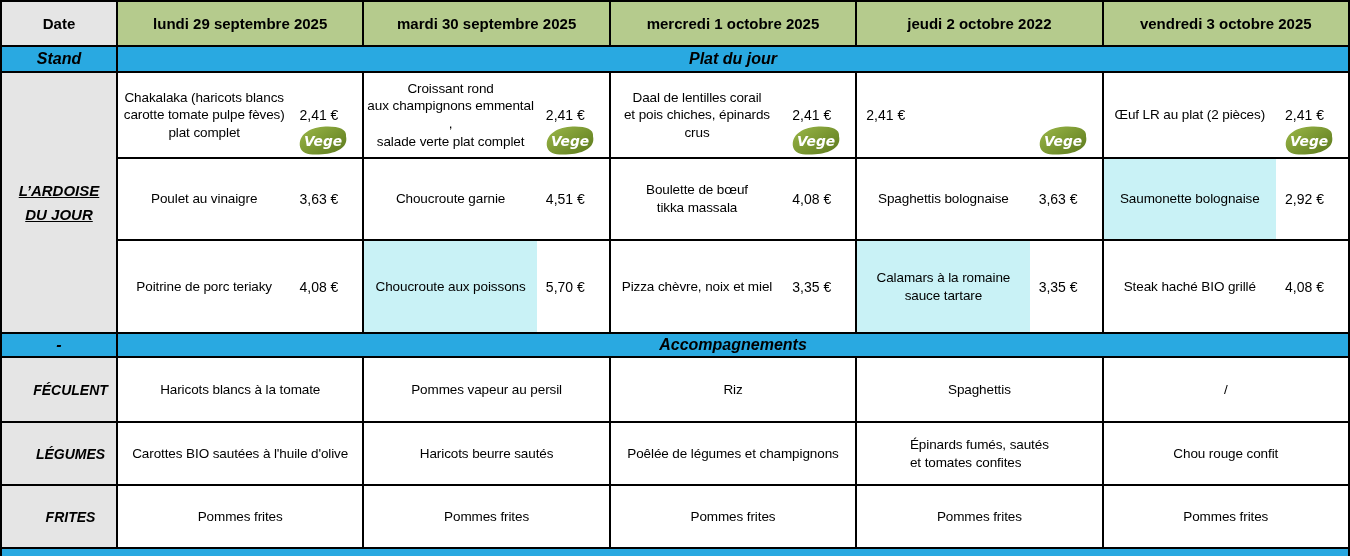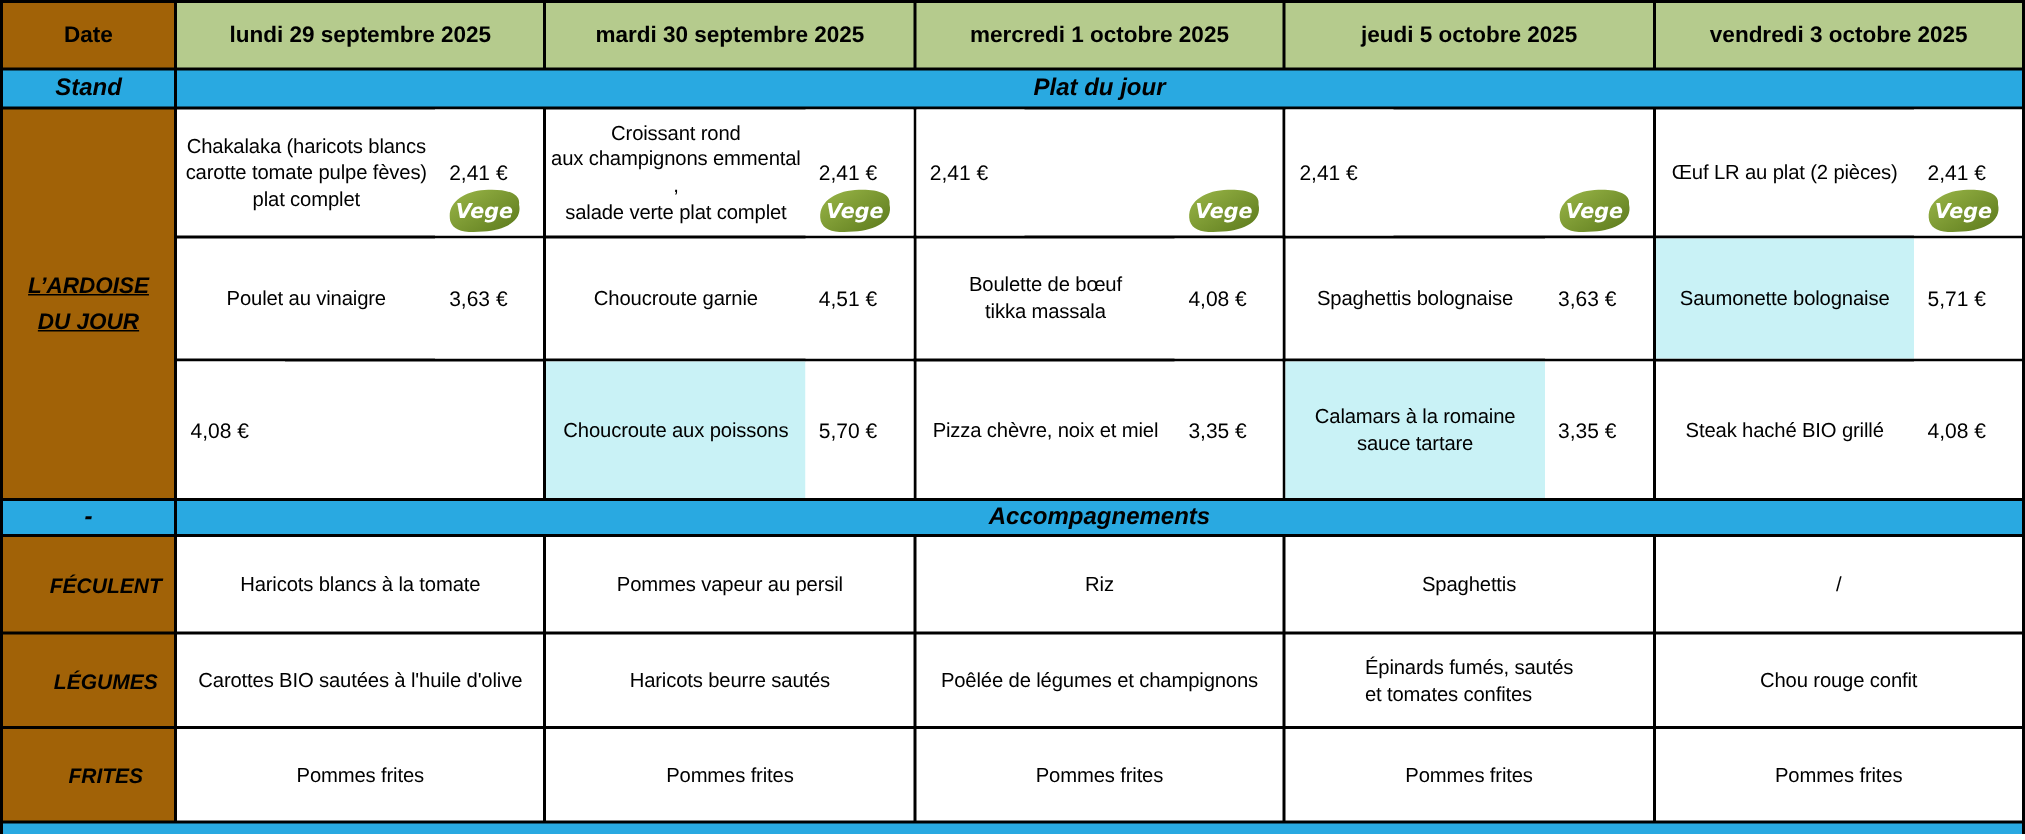--- a/index.html
+++ b/index.html
@@ -15,21 +15,21 @@
     grid-template-columns: 114px repeat(5, 1fr);
     grid-template-rows: 43px 24px 84px 80px 91px 22px 63px 61px 61px 7px;
     gap: 2px;
     background: #000;
     border: 2px solid #000;
     border-bottom: 0;
   }
   .cell { background: #fff; display: flex; align-items: center; justify-content: center; }
   .green { background: #b5cb8d; }
   .blue  { background: #29a9e1; }
-  .gray  { background: #a16207; }
+  .gray  { background: #e5e5e5; }
   .head  { font-weight: bold; font-size: 15px; text-align: center; }
   .sec   { font-weight: bold; font-style: italic; font-size: 16px; }
   .span5 { grid-column: 2 / 7; }
   .side-label {
     grid-column: 1; grid-row: 3 / 6;
     font-weight: bold; font-style: italic; font-size: 15px;
     text-align: center; white-space: pre-line; line-height: 1.55; text-decoration: underline;
   }
   .dish { position: relative; align-items: stretch; justify-content: flex-start; }
   .namewrap { flex: 1 1 auto; display: flex; align-items: center; justify-content: center; padding: 2px; }
@@ -75,21 +75,21 @@
   <div class="cell green head">
       <span>lundi 29 septembre 2025</span>
     </div>
   <div class="cell green head">
       <span>mardi 30 septembre 2025</span>
     </div>
   <div class="cell green head">
       <span>mercredi 1 octobre 2025</span>
     </div>
   <div class="cell green head">
-      <span>jeudi 5 octobre 2025</span>
+      <span>jeudi 2 octobre 2022</span>
     </div>
   <div class="cell green head">
       <span>vendredi 3 octobre 2025</span>
     </div>
 
   <div class="cell blue sec">Stand</div>
   <div class="cell blue sec span5">Plat du jour</div>
 
   <div class="cell gray side-label">L’ARDOISE
 DU JOUR</div>
@@ -112,20 +112,24 @@
 aux champignons emmental ,
 salade verte plat complet</div>
       </div>
     <div class="price">2,41 €</div>
     <svg class="vege" viewBox="0 0 60 36">
         <path d="M3,24 C1,10 15,2 31,2 C47,2 59,6 57,15 C59,28 45,34 28,34 C13,34 5,32 3,24 Z" fill="url(#vegeGrad)" transform="rotate(-4 30 18)"></path>
         <text class="vege-text" x="30" y="24" text-anchor="middle">Vege</text>
       </svg>
   </div>
   <div class="cell dish">
+    <div class="namewrap">
+        <div class="dish-name">Daal de lentilles corail
+et pois chiches, épinards crus</div>
+      </div>
     <div class="price">2,41 €</div>
     <svg class="vege" viewBox="0 0 60 36">
         <path d="M3,24 C1,10 15,2 31,2 C47,2 59,6 57,15 C59,28 45,34 28,34 C13,34 5,32 3,24 Z" fill="url(#vegeGrad)" transform="rotate(-4 30 18)"></path>
         <text class="vege-text" x="30" y="24" text-anchor="middle">Vege</text>
       </svg>
   </div>
   <div class="cell dish">
     <div class="price">2,41 €</div>
     <svg class="vege" viewBox="0 0 60 36">
         <path d="M3,24 C1,10 15,2 31,2 C47,2 59,6 57,15 C59,28 45,34 28,34 C13,34 5,32 3,24 Z" fill="url(#vegeGrad)" transform="rotate(-4 30 18)"></path>
@@ -165,24 +169,27 @@
   <div class="cell dish">
     <div class="namewrap">
         <div class="dish-name">Spaghettis bolognaise</div>
       </div>
     <div class="price">3,63 €</div>
   </div>
   <div class="cell dish">
     <div class="namewrap hl">
         <div class="dish-name">Saumonette bolognaise</div>
       </div>
-    <div class="price">5,71 €</div>
-  </div>
-
-  <div class="cell dish">
+    <div class="price">2,92 €</div>
+  </div>
+
+  <div class="cell dish">
+    <div class="namewrap">
+        <div class="dish-name">Poitrine de porc teriaky</div>
+      </div>
     <div class="price">4,08 €</div>
   </div>
   <div class="cell dish">
     <div class="namewrap hl">
         <div class="dish-name">Choucroute aux poissons</div>
       </div>
     <div class="price">5,70 €</div>
   </div>
   <div class="cell dish">
     <div class="namewrap">

